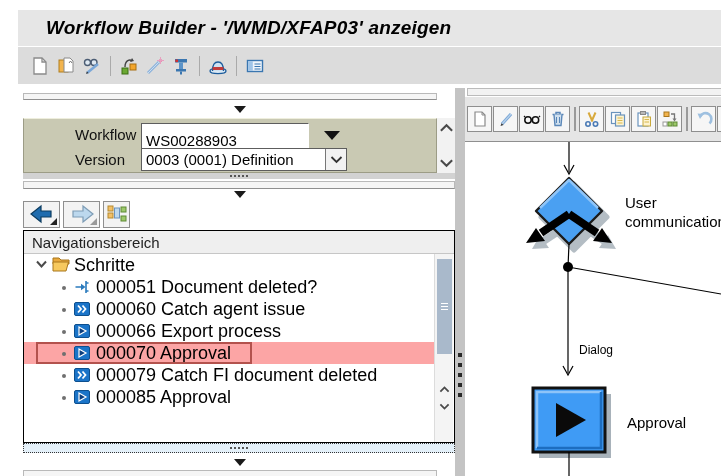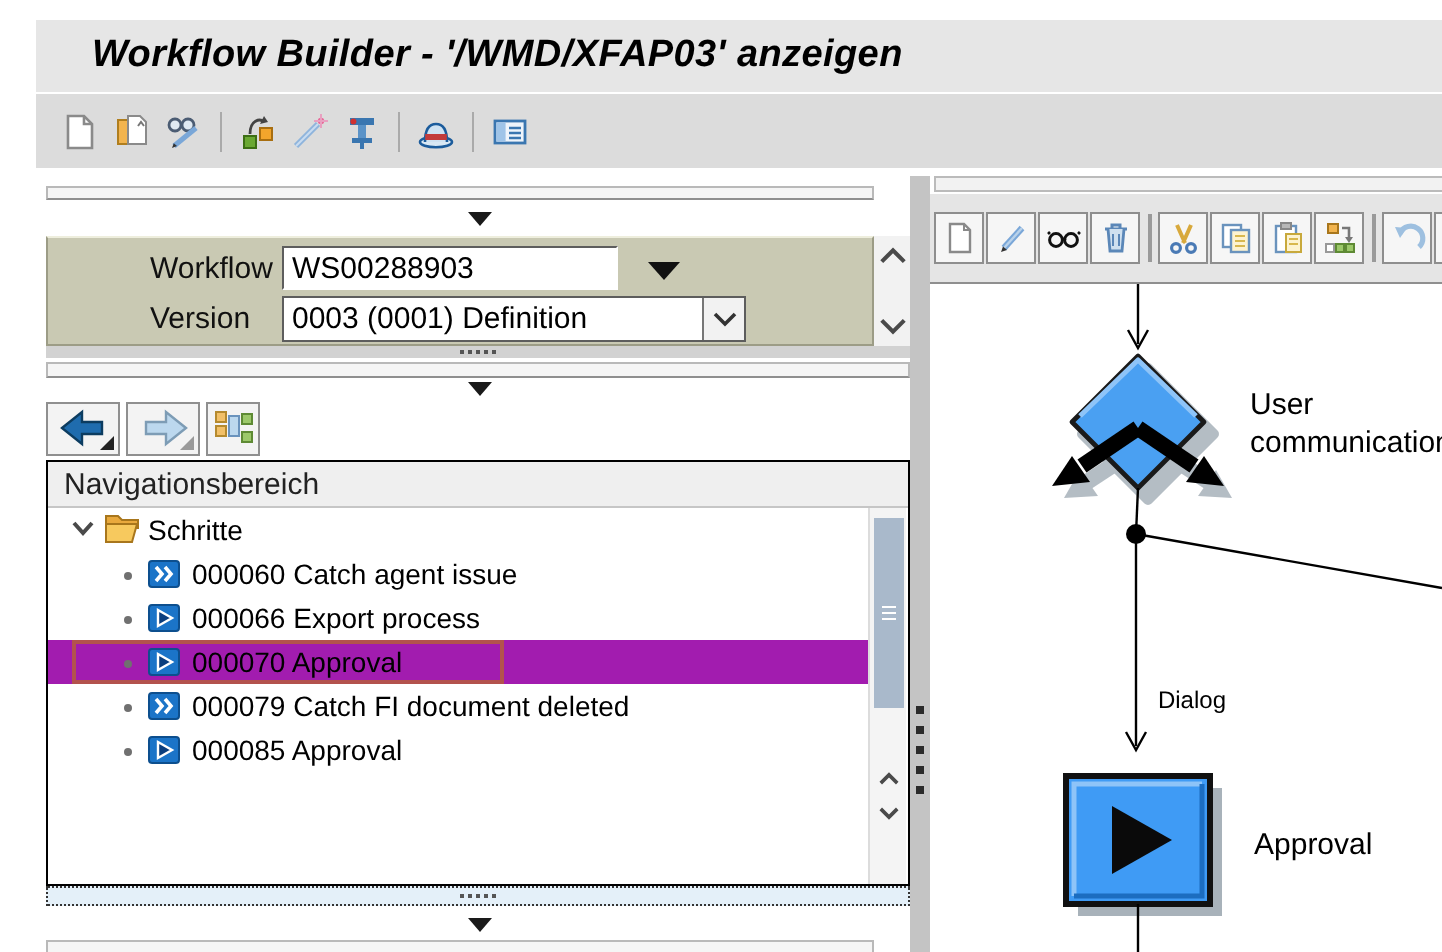--- a/index.html
+++ b/index.html
@@ -22,51 +22,51 @@
   .dotsbar { position:absolute; background:#d2d2d2; display:flex; align-items:center; justify-content:center; gap:2px; }
   .dotsbar i, .dots i { width:2px; height:2px; background:#555; display:block; }
   .dots { display:flex; gap:2px; }
 
   
   .khaki { position:absolute; left:23px; top:118px; width:414px; height:55px;
            background:#c9c9b3; border:1px solid #9c9c86; border-top-color:#eeeedd; }
   .k-label { position:absolute; left:12px; font-size:15px; color:#111;margin-left:39px; }
   .wf-input { position:absolute; left:117px; top:4px; width:168px; height:22px; border:1px solid #5d5d5d;
               border-bottom-color:#fff; border-right-color:#fff; background:#fff; font:15px "Liberation Sans", sans-serif;
-              padding:4px 4px; color:#000; outline:none; }
+              padding:16px 4px; color:#000; outline:none; }
   .wf-drop { position:absolute; left:300px; top:12px; width:0; height:0;
              border-left:8px solid transparent; border-right:8px solid transparent; border-top:9px solid #111; }
-  .combo { position:absolute; left:117px; top:29px; width:232px; height:23px; background:#fff;
+  .combo { position:absolute; left:117px; top:29px; width:206px; height:23px; background:#fff;
            border:1px solid #5d5d5d; display:flex; align-items:center; }
   .combo .cv { flex:1; font-size:15px; padding-left:4px; white-space:nowrap; overflow:hidden; }
   .combo .cb { width:21px; height:100%; border-left:1px solid #777; background:#f2f2f2; display:flex; align-items:center; justify-content:center; }
   .scrollstrip { position:absolute; left:437px; top:118px; width:18px; height:55px; background:#f2f2f2;
                  display:flex; flex-direction:column; align-items:center; justify-content:space-between; padding:4px 0; }
 
   
   .nav-toolbar { position:absolute; left:23px; top:200px; height:28px; display:flex; gap:3px; align-items:center; }
   .nbtn { width:37px; height:27px; background:#f3f3f3; border:1px solid #8f8f8f; position:relative;
           display:flex; align-items:center; justify-content:center; }
   .nbtn.sq { width:27px; }
   .corner { position:absolute; right:2px; bottom:2px; width:0; height:0; border-left:7px solid transparent; border-bottom:7px solid #222; }
   .corner.light { border-bottom-color:#9a9a9a; }
 
   
   .tree { position:absolute; left:23px; top:230px; width:432px; height:213px; background:#fff;
           border:1px solid #000000; overflow:hidden; }
   .tree-header { height:23px; background:#efefef; border-bottom:1px solid #c6c6c6; font-size:15px; color:#222;
                  display:flex; align-items:center; padding-left:8px; }
-  .trow { height:22px; display:flex; align-items:center; position:relative; font-size:14px; color:#000; width:411px; }
+  .trow { height:22px; display:flex; align-items:center; position:relative; font-size:18px; color:#000; width:411px; }
   .trow .bullet { position:absolute; left:38px; top:10px; width:4px; height:4px; border-radius:50%; background:#707070; }
   .trow .ric { position:absolute; left:50px; top:3px; width:16px; height:16px; }
   .trow .rlabel { position:absolute; left:72px; white-space:nowrap; }
   .trow.folder .ric { left:28px; }
   .trow.folder .rlabel { left:50px; }
   .expander { position:absolute; left:12px; top:6px; }
-  .trow.selected { background:#a21caf;text-align:center; }
+  .trow.selected { background:#fca5a5;text-align:center; }
   .redbox { position:absolute; left:12px; top:0; width:216px; height:22px; border:2px solid #b3524d; pointer-events:none; }
   .tree-scroll { position:absolute; right:1px; top:23px; width:19px; height:188px; background:#f4f4f4; border-left:1px solid #dcdcdc; }
   .thumb { position:absolute; left:2px; top:5px; width:15px; height:95px; background:#a9b9cb; display:flex; align-items:center; justify-content:center; }
   .thumb .grip { display:flex; flex-direction:column; gap:2px; }
   .thumb .grip i { display:block; width:7px; height:1px; background:#fff; }
   .sc-up, .sc-dn { position:absolute; left:3px; width:13px; height:13px; display:flex; align-items:center; justify-content:center; }
   .sc-up { top:129px; } .sc-dn { top:146px; }
 
   .bottom-splitter { position:absolute; left:23px; top:443px; width:432px; height:10px; background:#e4f0f9;
                      border:1px dotted #333; display:flex; align-items:center; justify-content:center; }
@@ -239,20 +239,30 @@
       </span>
       <span class="ric" style="width:18px;height:15px;">
         <svg width="18" height="15" viewBox="0 0 18 15">
             <path d="M1 1h6l2 2h8v4H1z" fill="#e9a93d" stroke="#a8761c"></path>
             <path d="M1 5h15.5L14 14H1z" fill="#f7c95e" stroke="#a8761c"></path>
           </svg>
       </span>
       <span class="rlabel">Schritte</span>
     </div>
 
+    <div class="trow">
+      <span class="bullet"></span>
+      <span class="ric">
+        <svg width="16" height="16" viewBox="0 0 16 16">
+            <path d="M12 2v12M12 4h2.5M12 12h2.5M1.5 8H7" fill="none" stroke="#2b7bbd" stroke-width="1.6"></path>
+            <path d="M7 4.8L11.5 8 7 11.2z" fill="#2b7bbd"></path>
+          </svg>
+      </span>
+      <span class="rlabel">000051 Document deleted?</span>
+    </div>
 
 
     <div class="trow">
       <span class="bullet"></span>
       <span class="ric">
         <svg width="16" height="16" viewBox="0 0 16 16">
             <rect x="0.5" y="1.5" width="15" height="13" rx="1.5" fill="#1b74c8" stroke="#0d4f8e"></rect>
             <path d="M4 4.5l3 3.5-3 3.5M8.5 4.5l3 3.5-3 3.5" fill="none" stroke="#fff" stroke-width="1.8"></path>
           </svg>
       </span>

